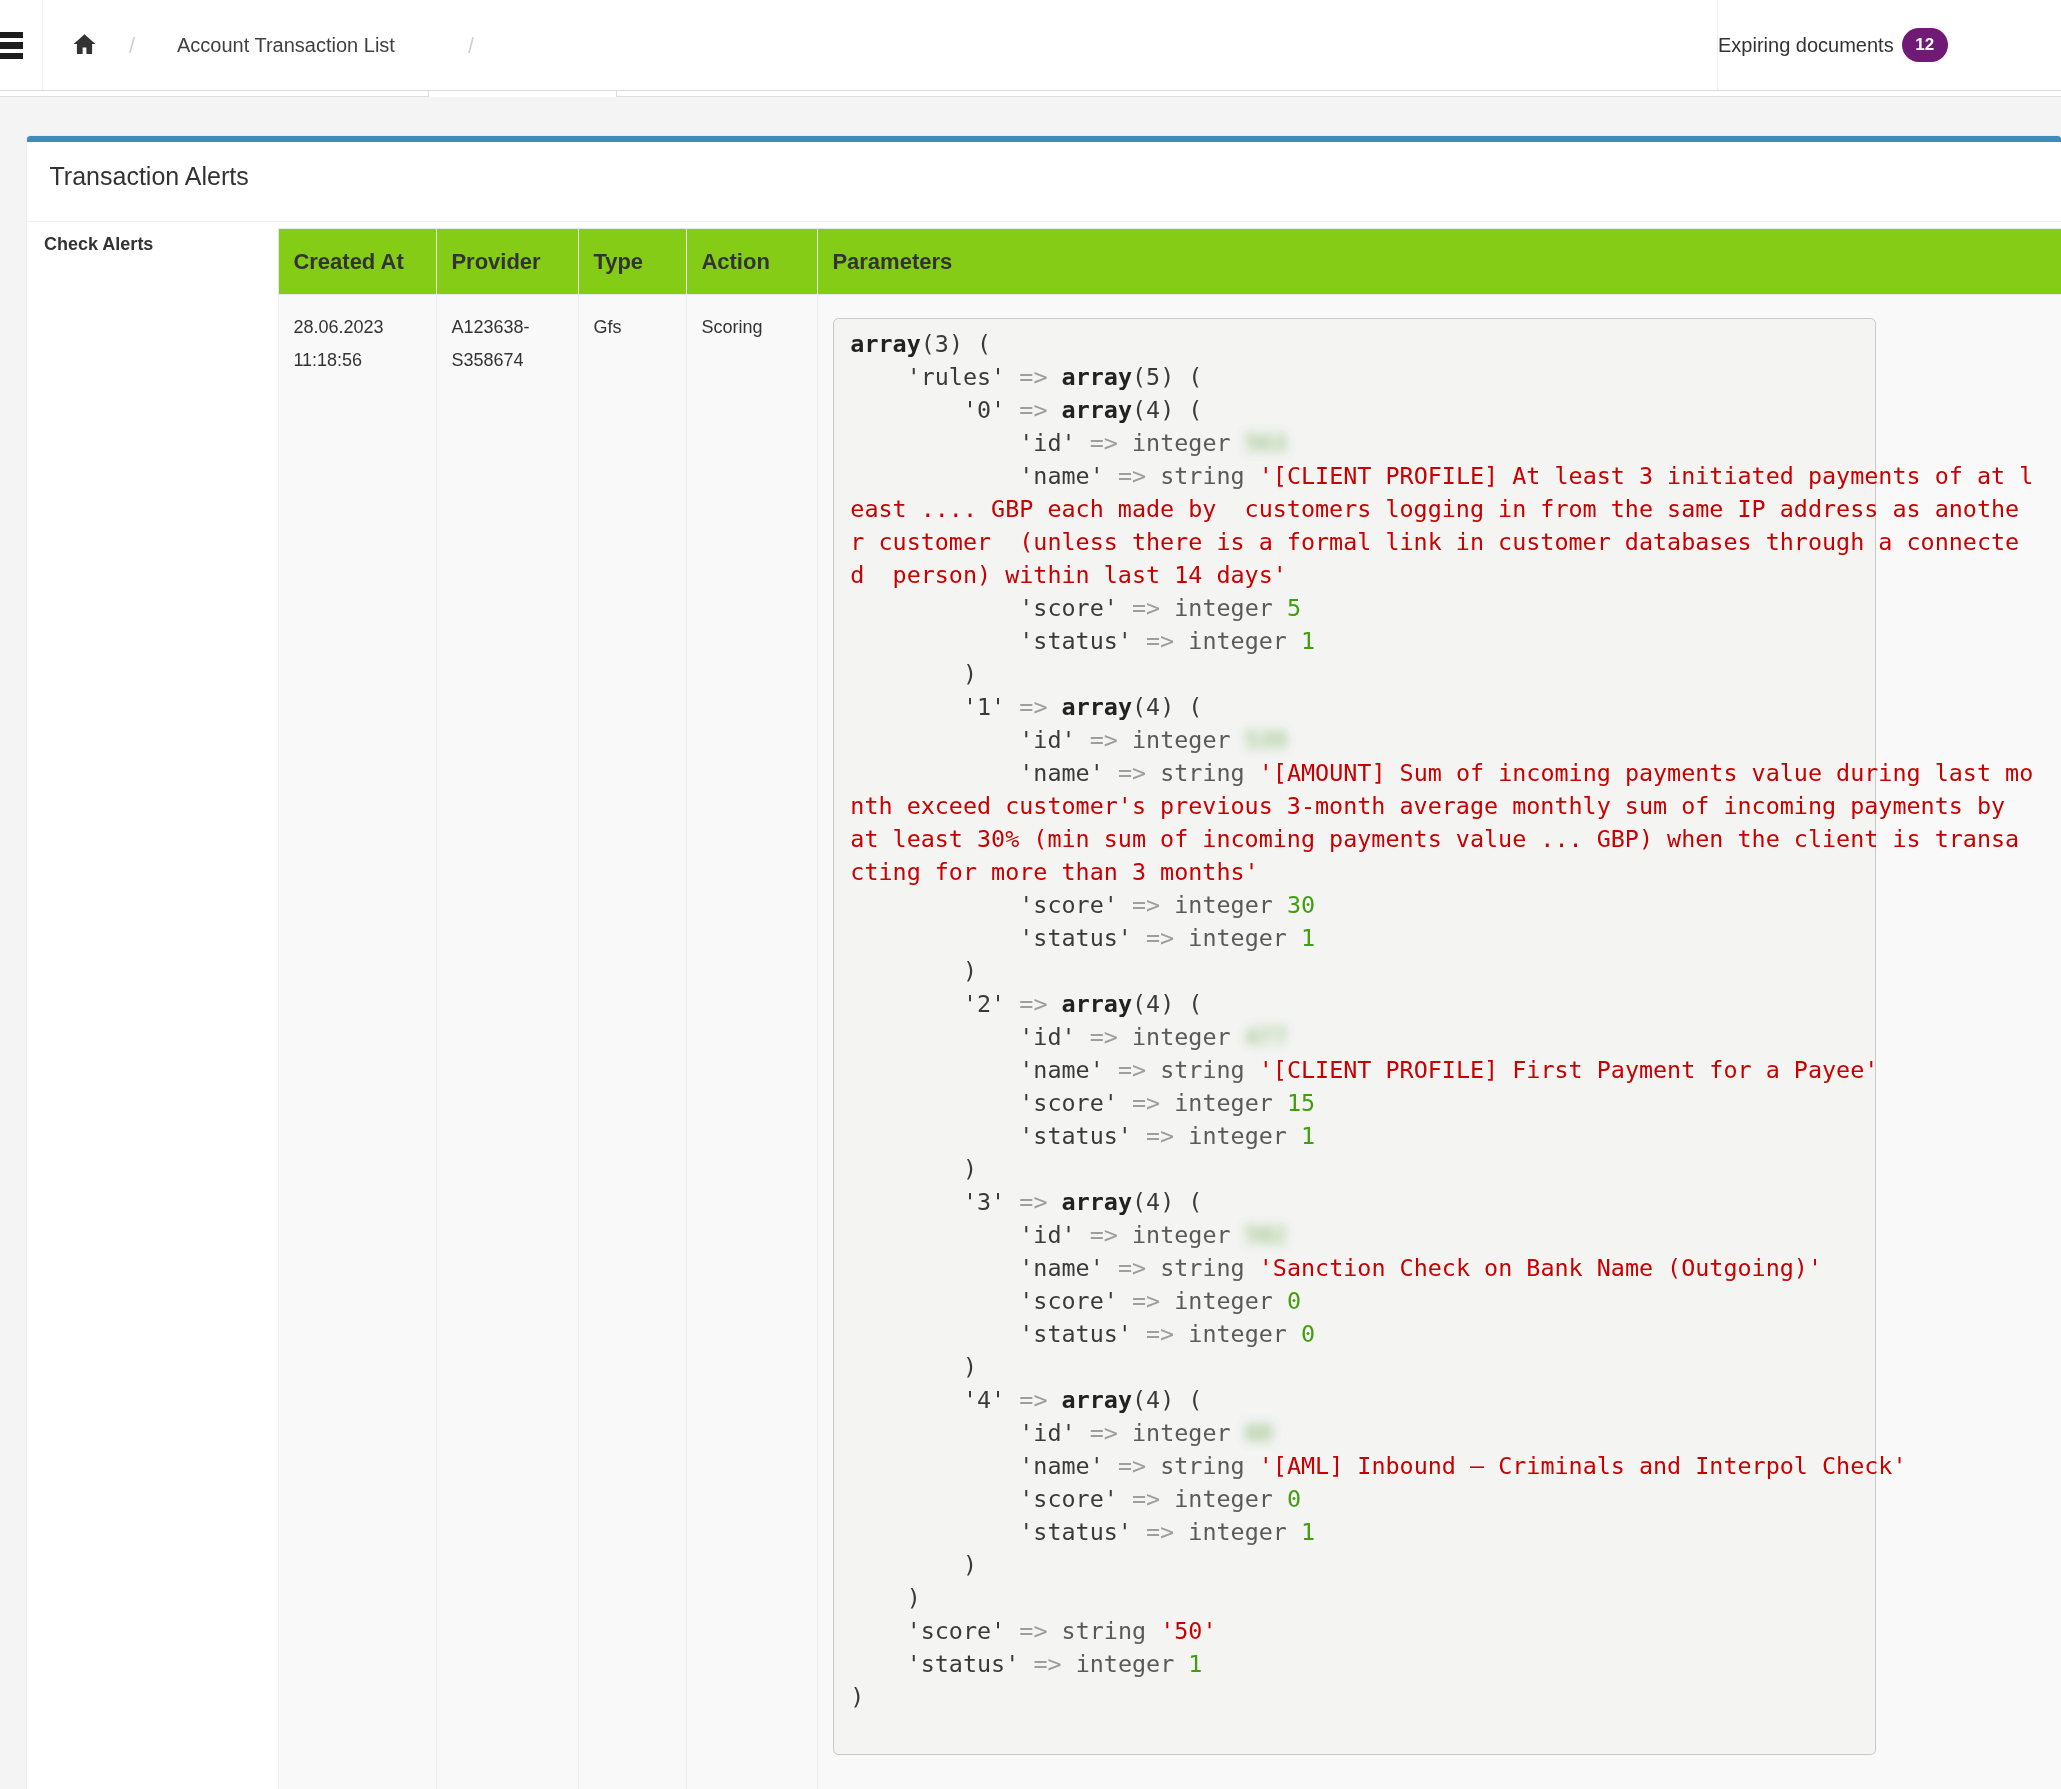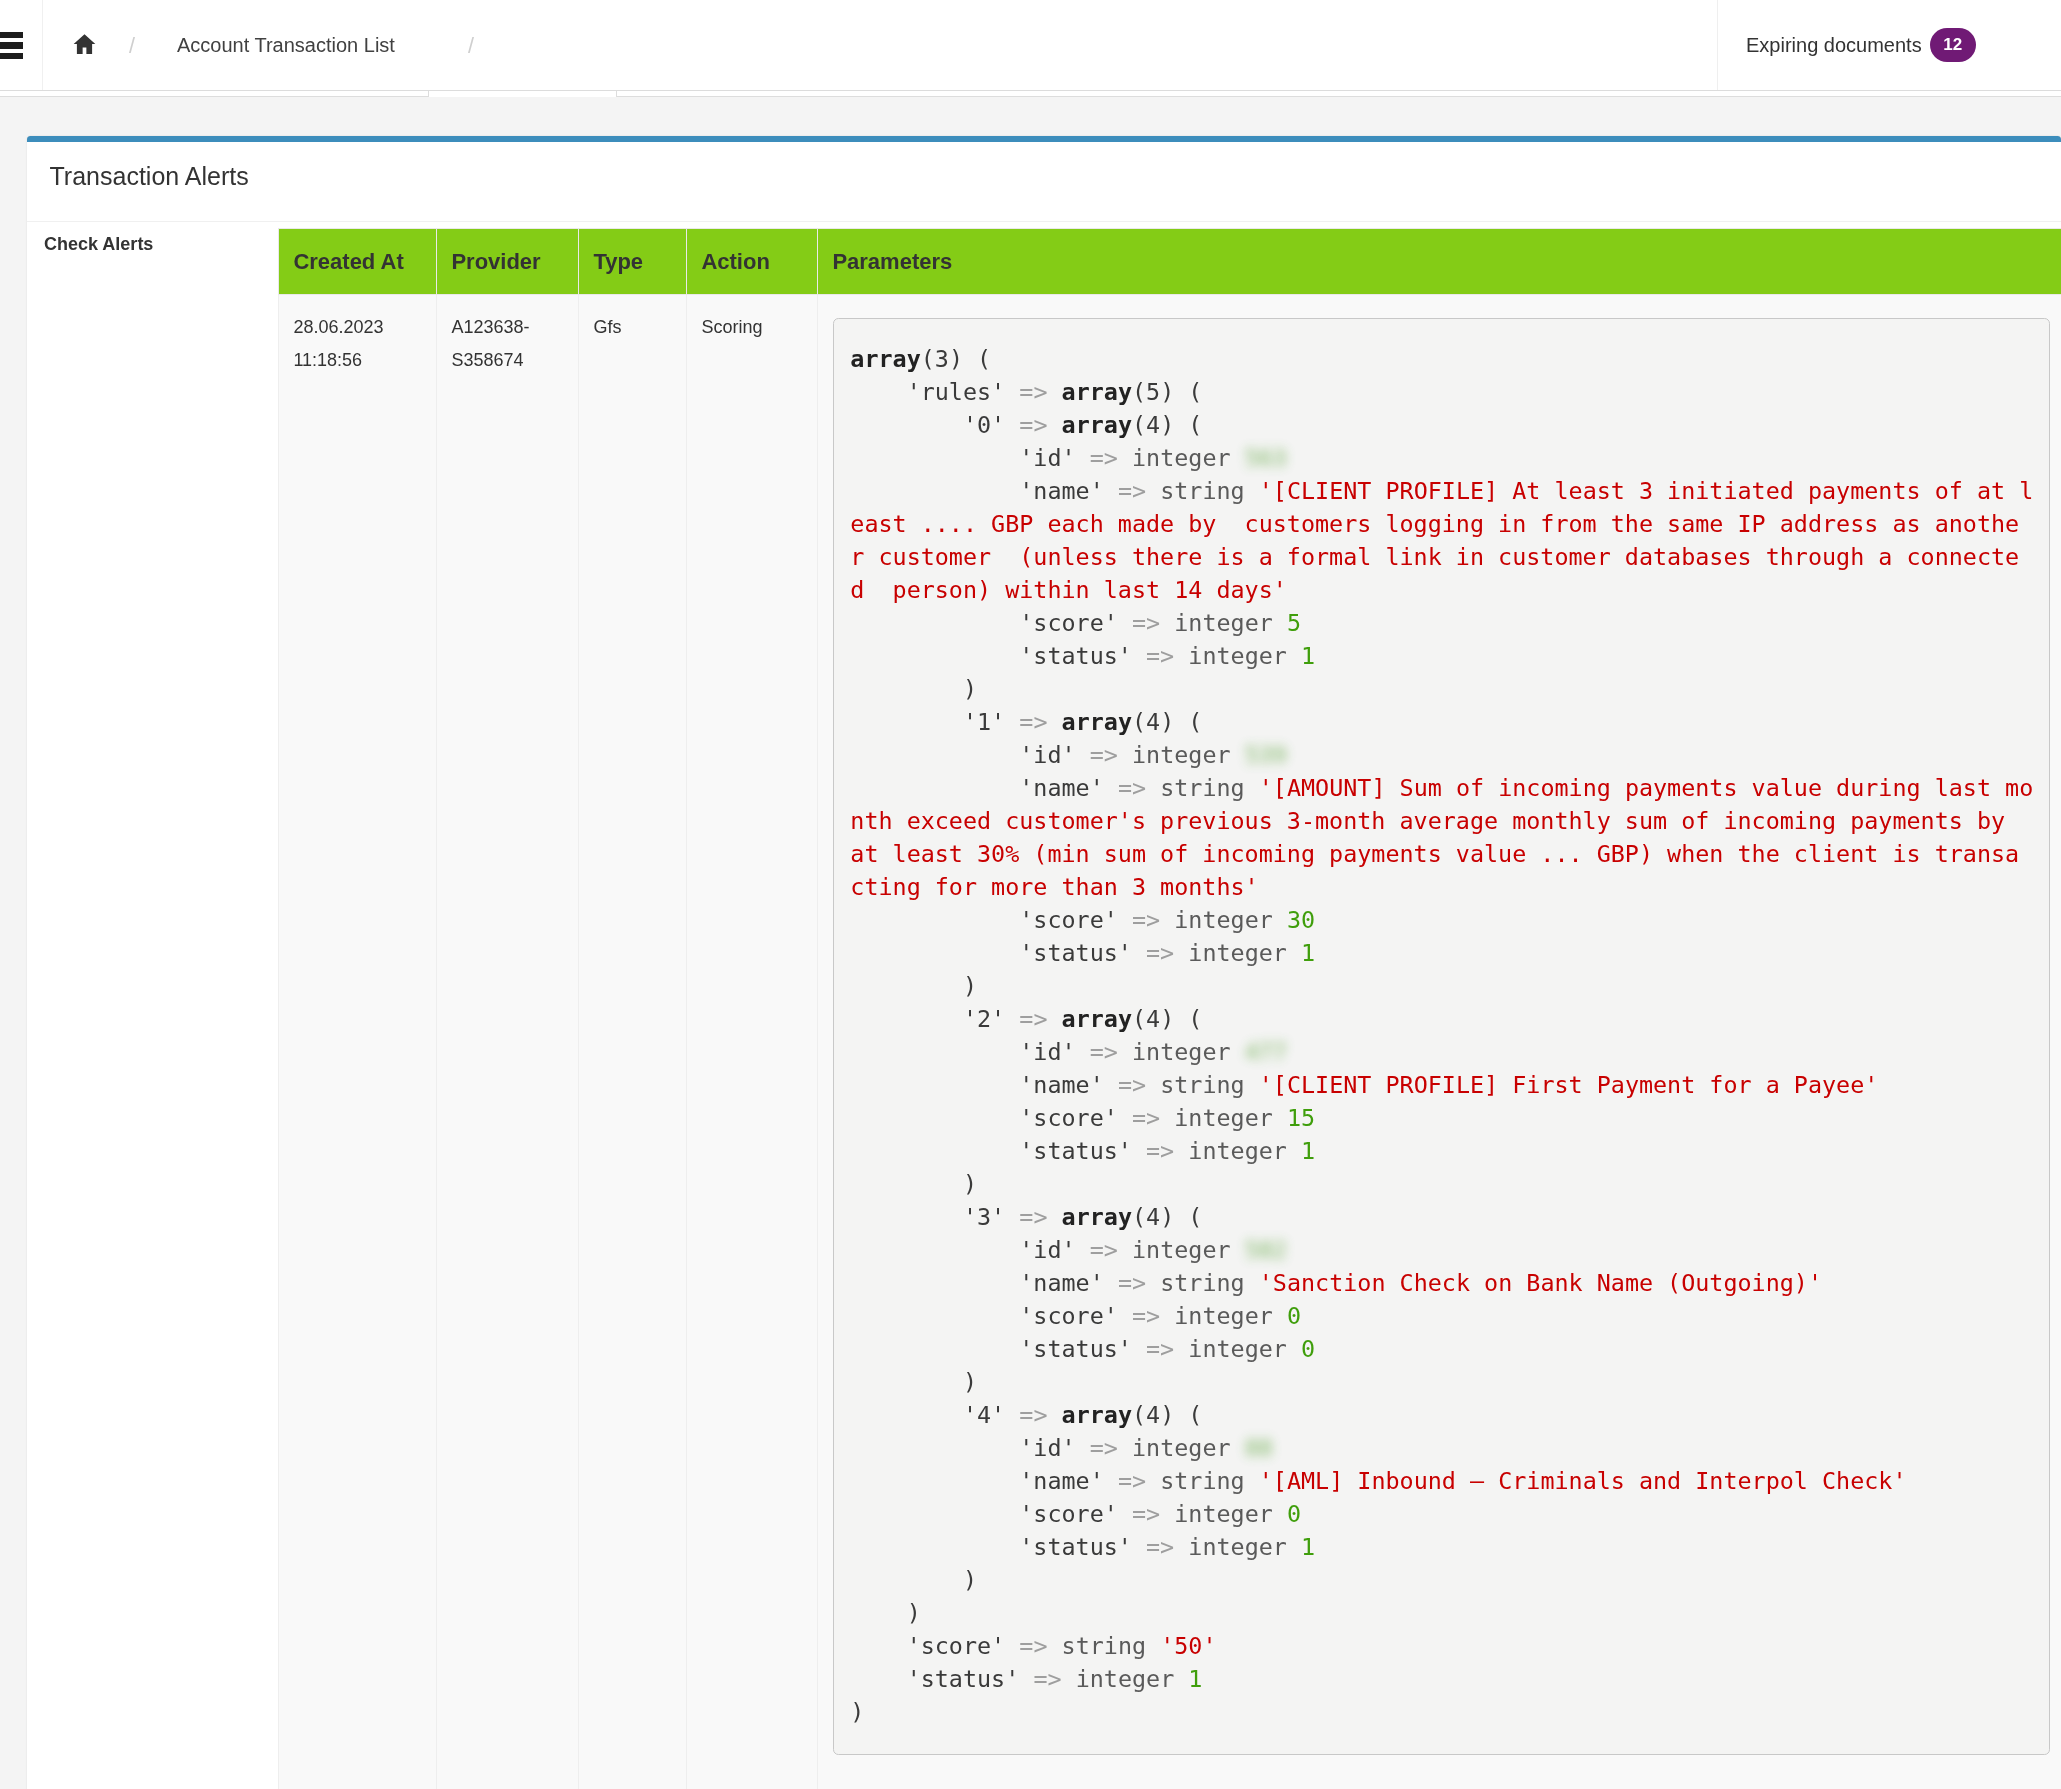--- a/index.html
+++ b/index.html
@@ -17,21 +17,21 @@
   .home-link svg { display:block; }
   .crumb-sep { position:absolute; top:0; height:91px; line-height:91px;
     color:#cfcfcf; font-size:21.6px; }
   .sep1 { left:129px; } .sep2 { left:468px; }
   .crumb { position:absolute; top:0; height:91px; line-height:91px; font-size:20px;
     text-decoration:none; cursor:pointer; }
   .crumb-main { left:177px; color:#414141; }
   .crumb-uuid { left:518px; color:#8f8f8f; }
   .topbar-right { position:absolute; left:1717px; top:0; height:100%;
     border-left:0.9px solid #efefef; display:flex; align-items:center;
-    padding-left:28px; gap:8px; cursor:pointer; }
+    gap:8px; cursor:pointer; }
   .expiring-label { font-size:20px; color:#333; }
   .count-badge { display:inline-block; min-width:46px; height:34px; border-radius:17px;
     color:#fff; font-size:17px; font-weight:bold; line-height:34px; text-align:center;
     padding:0 10.8px; }
 
   
   .tabstrip { position:absolute; left:0; top:91px; width:2061px; height:6.3px; background:#fff; z-index:4; }
   .tabstrip .seg-left  { position:absolute; left:0; top:0; width:428px; height:6.3px; border-bottom:0.9px solid #ddd; }
   .tabstrip .seg-gap   { position:absolute; left:428px; top:0; width:189px; height:6.3px;
     border-left:0.9px solid #ddd; border-right:0.9px solid #ddd; background:#fff; }
@@ -52,22 +52,22 @@
   .alerts-table col.c3 { width:108px; } .alerts-table col.c4 { width:131px; }
   .alerts-table th { height:66px; background:#84cc16; border:0.9px solid #e9e9e9;
     font-size:22px; font-weight:bold; color:#333; text-align:left;
     padding:0 14.4px; vertical-align:middle; }
   .alerts-table td { background:#f9f9f9; border:0.9px solid #eeeeee; border-bottom:none;
     vertical-align:top; padding:16px 14.4px; font-size:18px; color:#333;
     line-height:33px; height:1521px; }
   .alerts-table td.param-cell { padding:23.4px 15.3px; }
 
   
-  .dump-box { width:1217px; min-height:1437px; background:#f4f4f3;
-    border:0.9px solid #c8c8c8; border-radius:5.4px; padding:24px 16px 25px 16px; }
+  .dump-box { width:1043px; min-height:1437px; background:#f4f4f3;
+    border:0.9px solid #c8c8c8; border-radius:5.4px; padding:9px 16px 25px 16px; }
   .dump-box pre { font-family:"DejaVu Sans Mono","Liberation Mono",monospace;
     font-size:23.4px; line-height:33px; color:#3a3a3a; white-space:pre; }
   .seg-p { color:#3a3a3a; }
   .seg-b { color:#222; font-weight:bold; }
   .seg-a { color:#9e9e9e; }
   .seg-t { color:#5a5a5a; }
   .seg-n { color:#3f9e0b; }
   .seg-s { color:#c80000; }
   .seg-x { color:#64a844; filter:blur(5.4px); opacity:.85; }
 </style>

